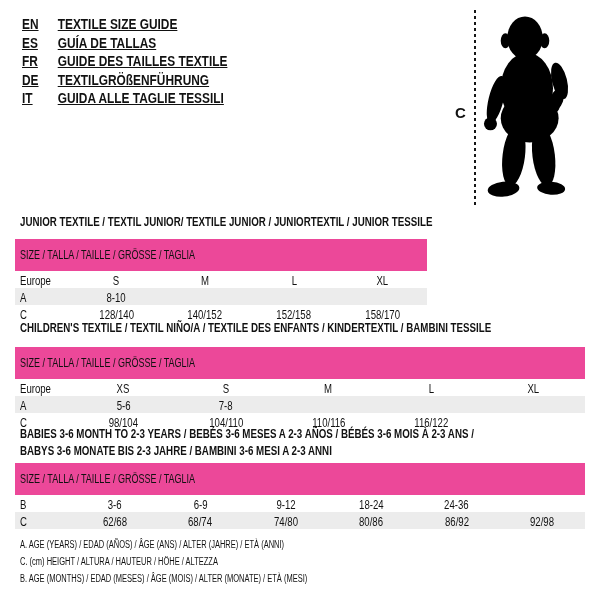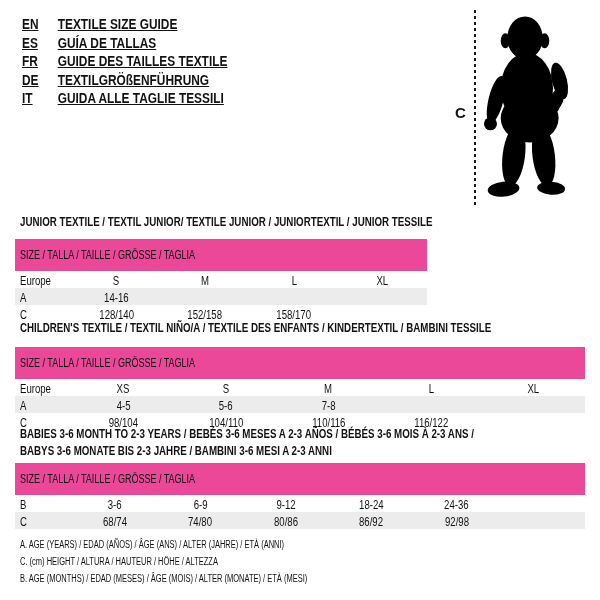--- a/index.html
+++ b/index.html
@@ -116,29 +116,32 @@
         </div>
         <div class="cell">
           <span class="sx80 oc">XL</span>
         </div>
       </div>
       <div class="table-row alt" style="grid-template-columns: 57px repeat(4, 1fr);">
         <div class="cell label">
           <span class="sx80">A</span>
         </div>
         <div class="cell">
-          <span class="sx80 oc">14-16</span>
+          <span class="sx80 oc">8-10</span>
         </div>
       </div>
       <div class="table-row" style="grid-template-columns: 57px repeat(4, 1fr);">
         <div class="cell label">
           <span class="sx80">C</span>
         </div>
         <div class="cell">
           <span class="sx80 oc">128/140</span>
+        </div>
+        <div class="cell">
+          <span class="sx80 oc">140/152</span>
         </div>
         <div class="cell">
           <span class="sx80 oc">152/158</span>
         </div>
         <div class="cell">
           <span class="sx80 oc">158/170</span>
         </div>
       </div>
     </div>
 
@@ -167,23 +170,20 @@
         </div>
         <div class="cell">
           <span class="sx80 oc">XL</span>
         </div>
       </div>
       <div class="table-row alt" style="grid-template-columns: 57px repeat(5, 1fr);">
         <div class="cell label">
           <span class="sx80">A</span>
         </div>
         <div class="cell">
-          <span class="sx80 oc">4-5</span>
-        </div>
-        <div class="cell">
           <span class="sx80 oc">5-6</span>
         </div>
         <div class="cell">
           <span class="sx80 oc">7-8</span>
         </div>
       </div>
       <div class="table-row" style="grid-template-columns: 57px repeat(5, 1fr);">
         <div class="cell label">
           <span class="sx80">C</span>
         </div>
@@ -226,20 +226,23 @@
         <div class="cell">
           <span class="sx80 oc">18-24</span>
         </div>
         <div class="cell">
           <span class="sx80 oc">24-36</span>
         </div>
       </div>
       <div class="table-row alt" style="grid-template-columns: 57px repeat(6, 1fr);">
         <div class="cell label">
           <span class="sx80">C</span>
+        </div>
+        <div class="cell">
+          <span class="sx80 oc">62/68</span>
         </div>
         <div class="cell">
           <span class="sx80 oc">68/74</span>
         </div>
         <div class="cell">
           <span class="sx80 oc">74/80</span>
         </div>
         <div class="cell">
           <span class="sx80 oc">80/86</span>
         </div>

